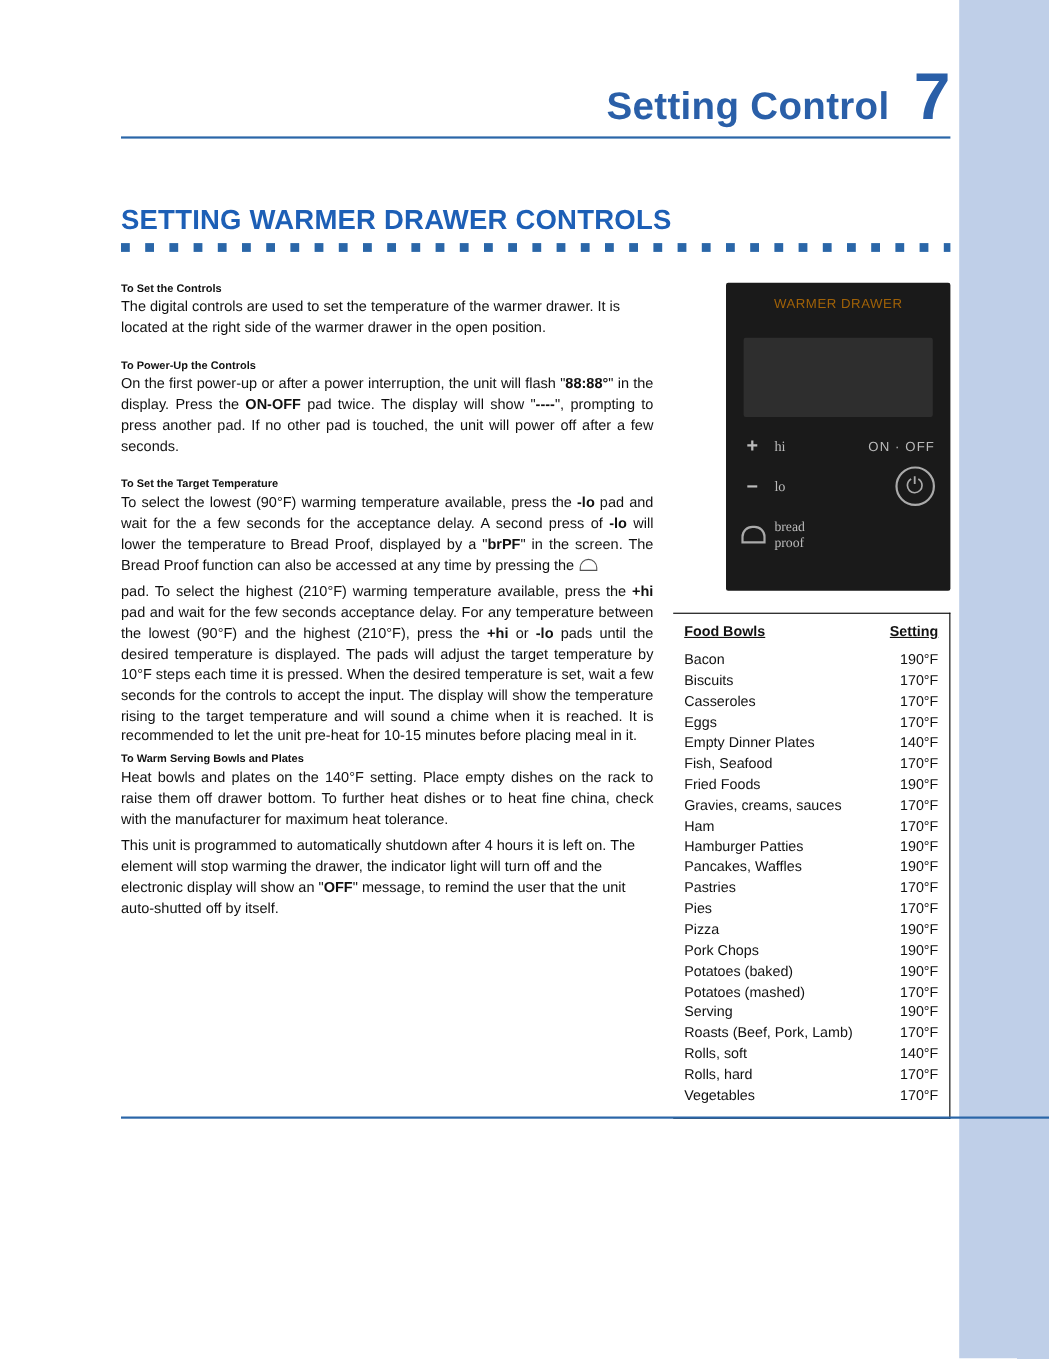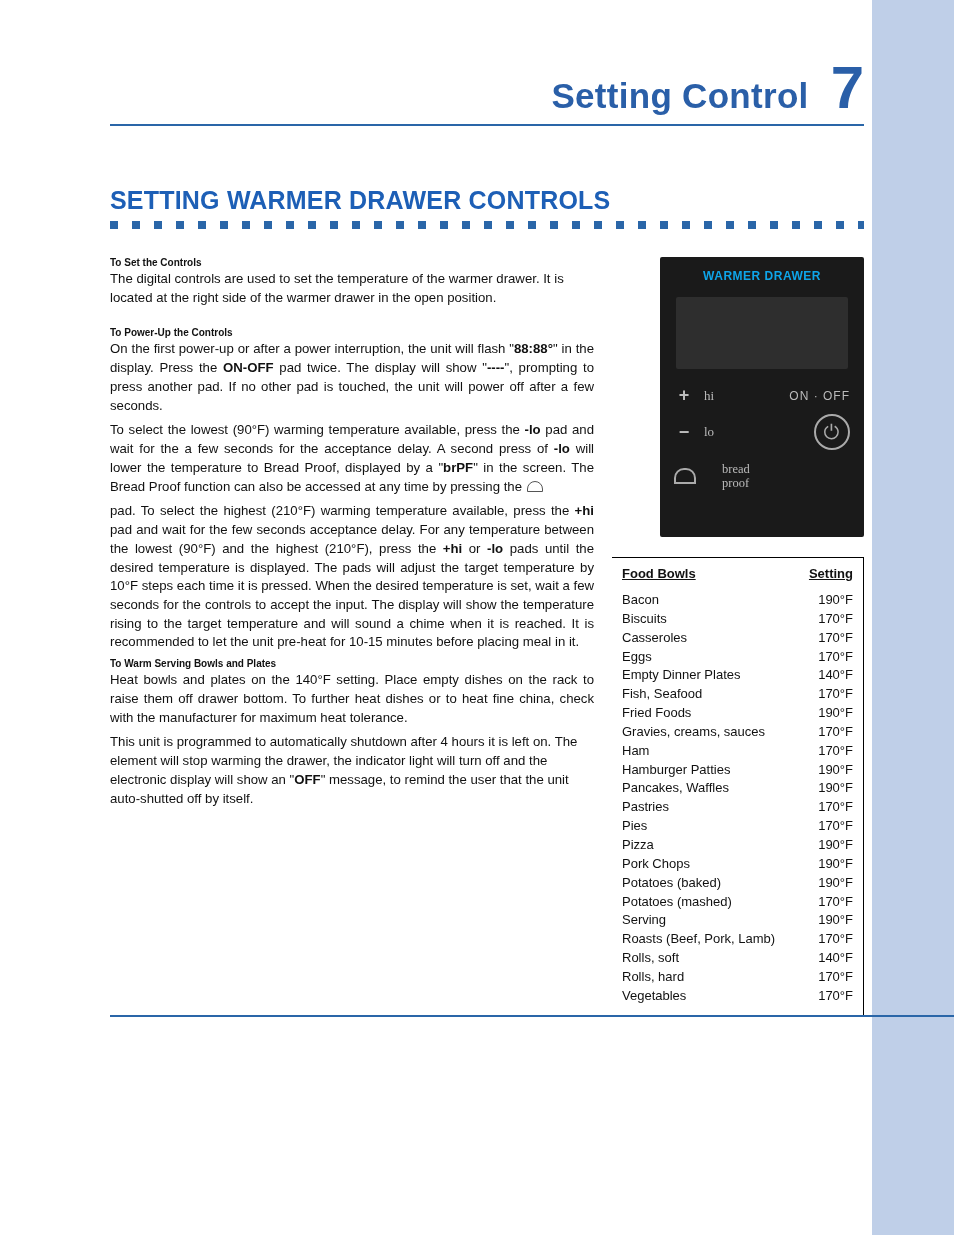--- a/index.html
+++ b/index.html
@@ -79,33 +79,33 @@
   
   .panel {
     background: var(--panel-black);
     color: #ddd;
     width: 204px;
     height: 280px;
     margin-left: auto;
     padding: 12px 14px 16px;
     border-radius: 2px;
   }
-  .panel .title { color: #0ea5e9; font-size: 12px; font-weight: 700; text-align: center; letter-spacing: 0.5px; margin-bottom: 14px; }
+  .panel .title { color: #a16207; font-size: 12px; font-weight: 400; text-align: center; letter-spacing: 0.5px; margin-bottom: 24px; }
   .panel .display { background: #2e2e2e; height: 72px; margin: 6px 2px 16px; border-radius: 2px; }
   .panel-row { display: flex; justify-content: space-between; align-items: center; margin: 8px 0; font-size: 13px; }
   .panel-row .left { display: flex; align-items: center; gap: 10px; color: #bbb; }
   .panel-row .sym { font-size: 18px; font-weight: 700; color: #bbb; width: 20px; text-align: center; }
   .panel-row .lab { font-family: Georgia, 'Times New Roman', serif; }
   .onoff { font-size: 12px; letter-spacing: 1px; color: #bbb; display: flex; flex-direction: column; align-items: center; gap: 4px; }
   .onoff .circ {
     width: 36px; height: 36px; border: 2px solid #aaa; border-radius: 50%;
     display: flex; align-items: center; justify-content: center;
     color: #aaa; font-size: 20px;
   }
-  .bp-row { display: flex; align-items: center; gap: 26px; margin-top: 12px; color: #bbb; font-family: Georgia, 'Times New Roman', serif; font-size: 12.5px; line-height: 1.15; }
+  .bp-row { display: flex; align-items: center; gap: 8px; margin-top: 12px; color: #bbb; font-family: Georgia, 'Times New Roman', serif; font-size: 12.5px; line-height: 1.15; }
   .bp-ic {
     width: 22px; height: 16px; border: 2px solid #aaa; border-top-left-radius: 10px; border-top-right-radius: 10px;
   }
 
   .bp-ic-inline {
     display: inline-block;
     width: 16px; height: 11px;
     border: 1.5px solid #555;
     border-top-left-radius: 8px; border-top-right-radius: 8px;
     vertical-align: -1px;
@@ -187,20 +187,21 @@
     <div class="col-text">
 
       <h3>To Set the Controls</h3>
       <p>The digital controls are used to set the temperature of the warmer drawer. It is located at the right side of the warmer drawer in the open position.</p>
 
       <h3>To Power-Up the Controls</h3>
       <p class="justify">
         <span>On the first power-up or after  a power interruption, the unit will flash "</span><span class="strong">88:88°</span><span>" in the display. Press the </span><span class="strong">ON-OFF</span><span> pad twice. The display will show "</span><span class="strong">----</span><span>", prompting to press another pad. If no other pad is touched, the unit will power off after a few seconds.</span>
       </p>
 
+      <h3>To Set the Target Temperature</h3>
       <p class="justify">
         <span>To select the lowest (90°F) warming temperature available, press the </span><span class="strong">-lo</span><span> pad and wait for the a few seconds for the acceptance delay. A second press of </span><span class="strong">-lo</span><span> will lower the temperature to Bread Proof, displayed by a "</span><span class="strong">brPF</span><span>" in the screen. The Bread Proof function can also be accessed at any time by pressing the </span><span class="bp-ic-inline"></span>
       </p>
 
       <p class="justify narrow">
         <span>pad. To select the highest (210°F) warming temperature available, press the </span><span class="strong">+hi</span><span> pad and wait for the few seconds acceptance delay. For any temperature between the lowest (90°F) and the highest (210°F), press the </span><span class="strong">+hi</span><span> or </span><span class="strong">-lo</span><span> pads until the desired temperature is displayed. The pads will adjust the target temperature by 10°F steps each time it is pressed. When the desired temperature is set, wait a few seconds for the controls to accept the input. The display will show the temperature rising to the target temperature and will sound a chime when it is reached. It is recommended to let the unit pre-heat for 10-15 minutes before placing meal in it.</span>
       </p>
 
       <div class="narrow">
         <h3>To Warm Serving Bowls and Plates</h3>

